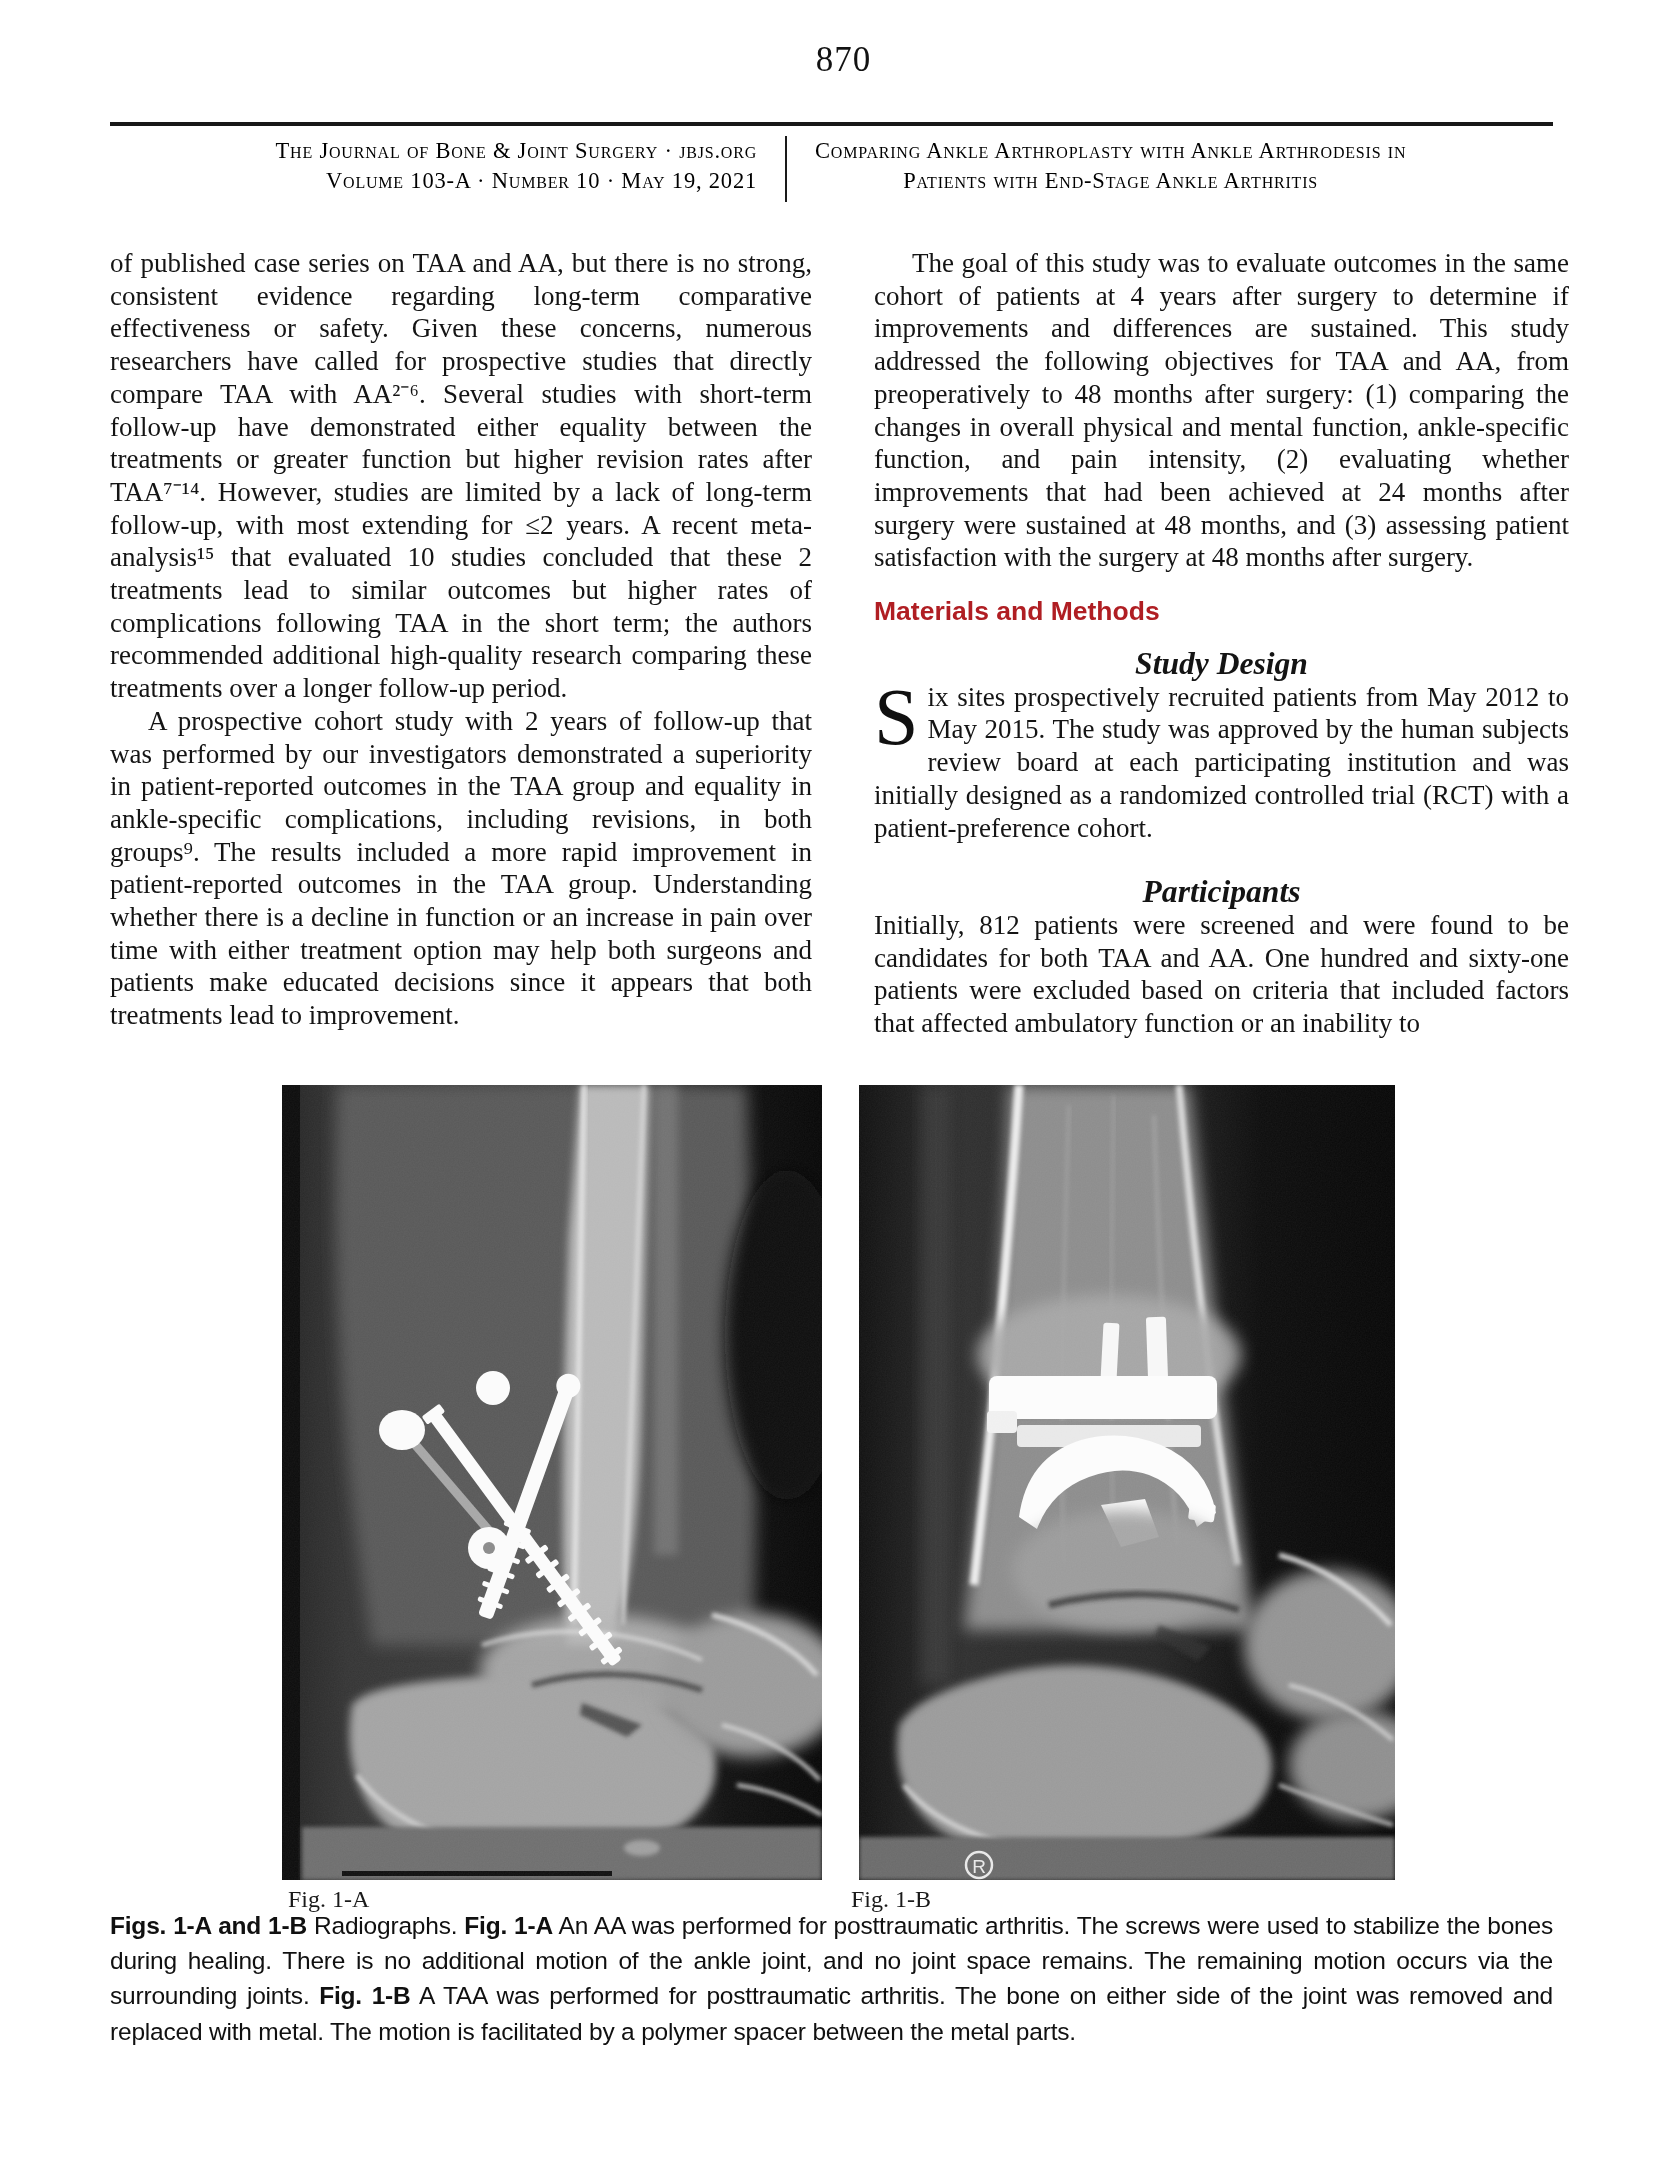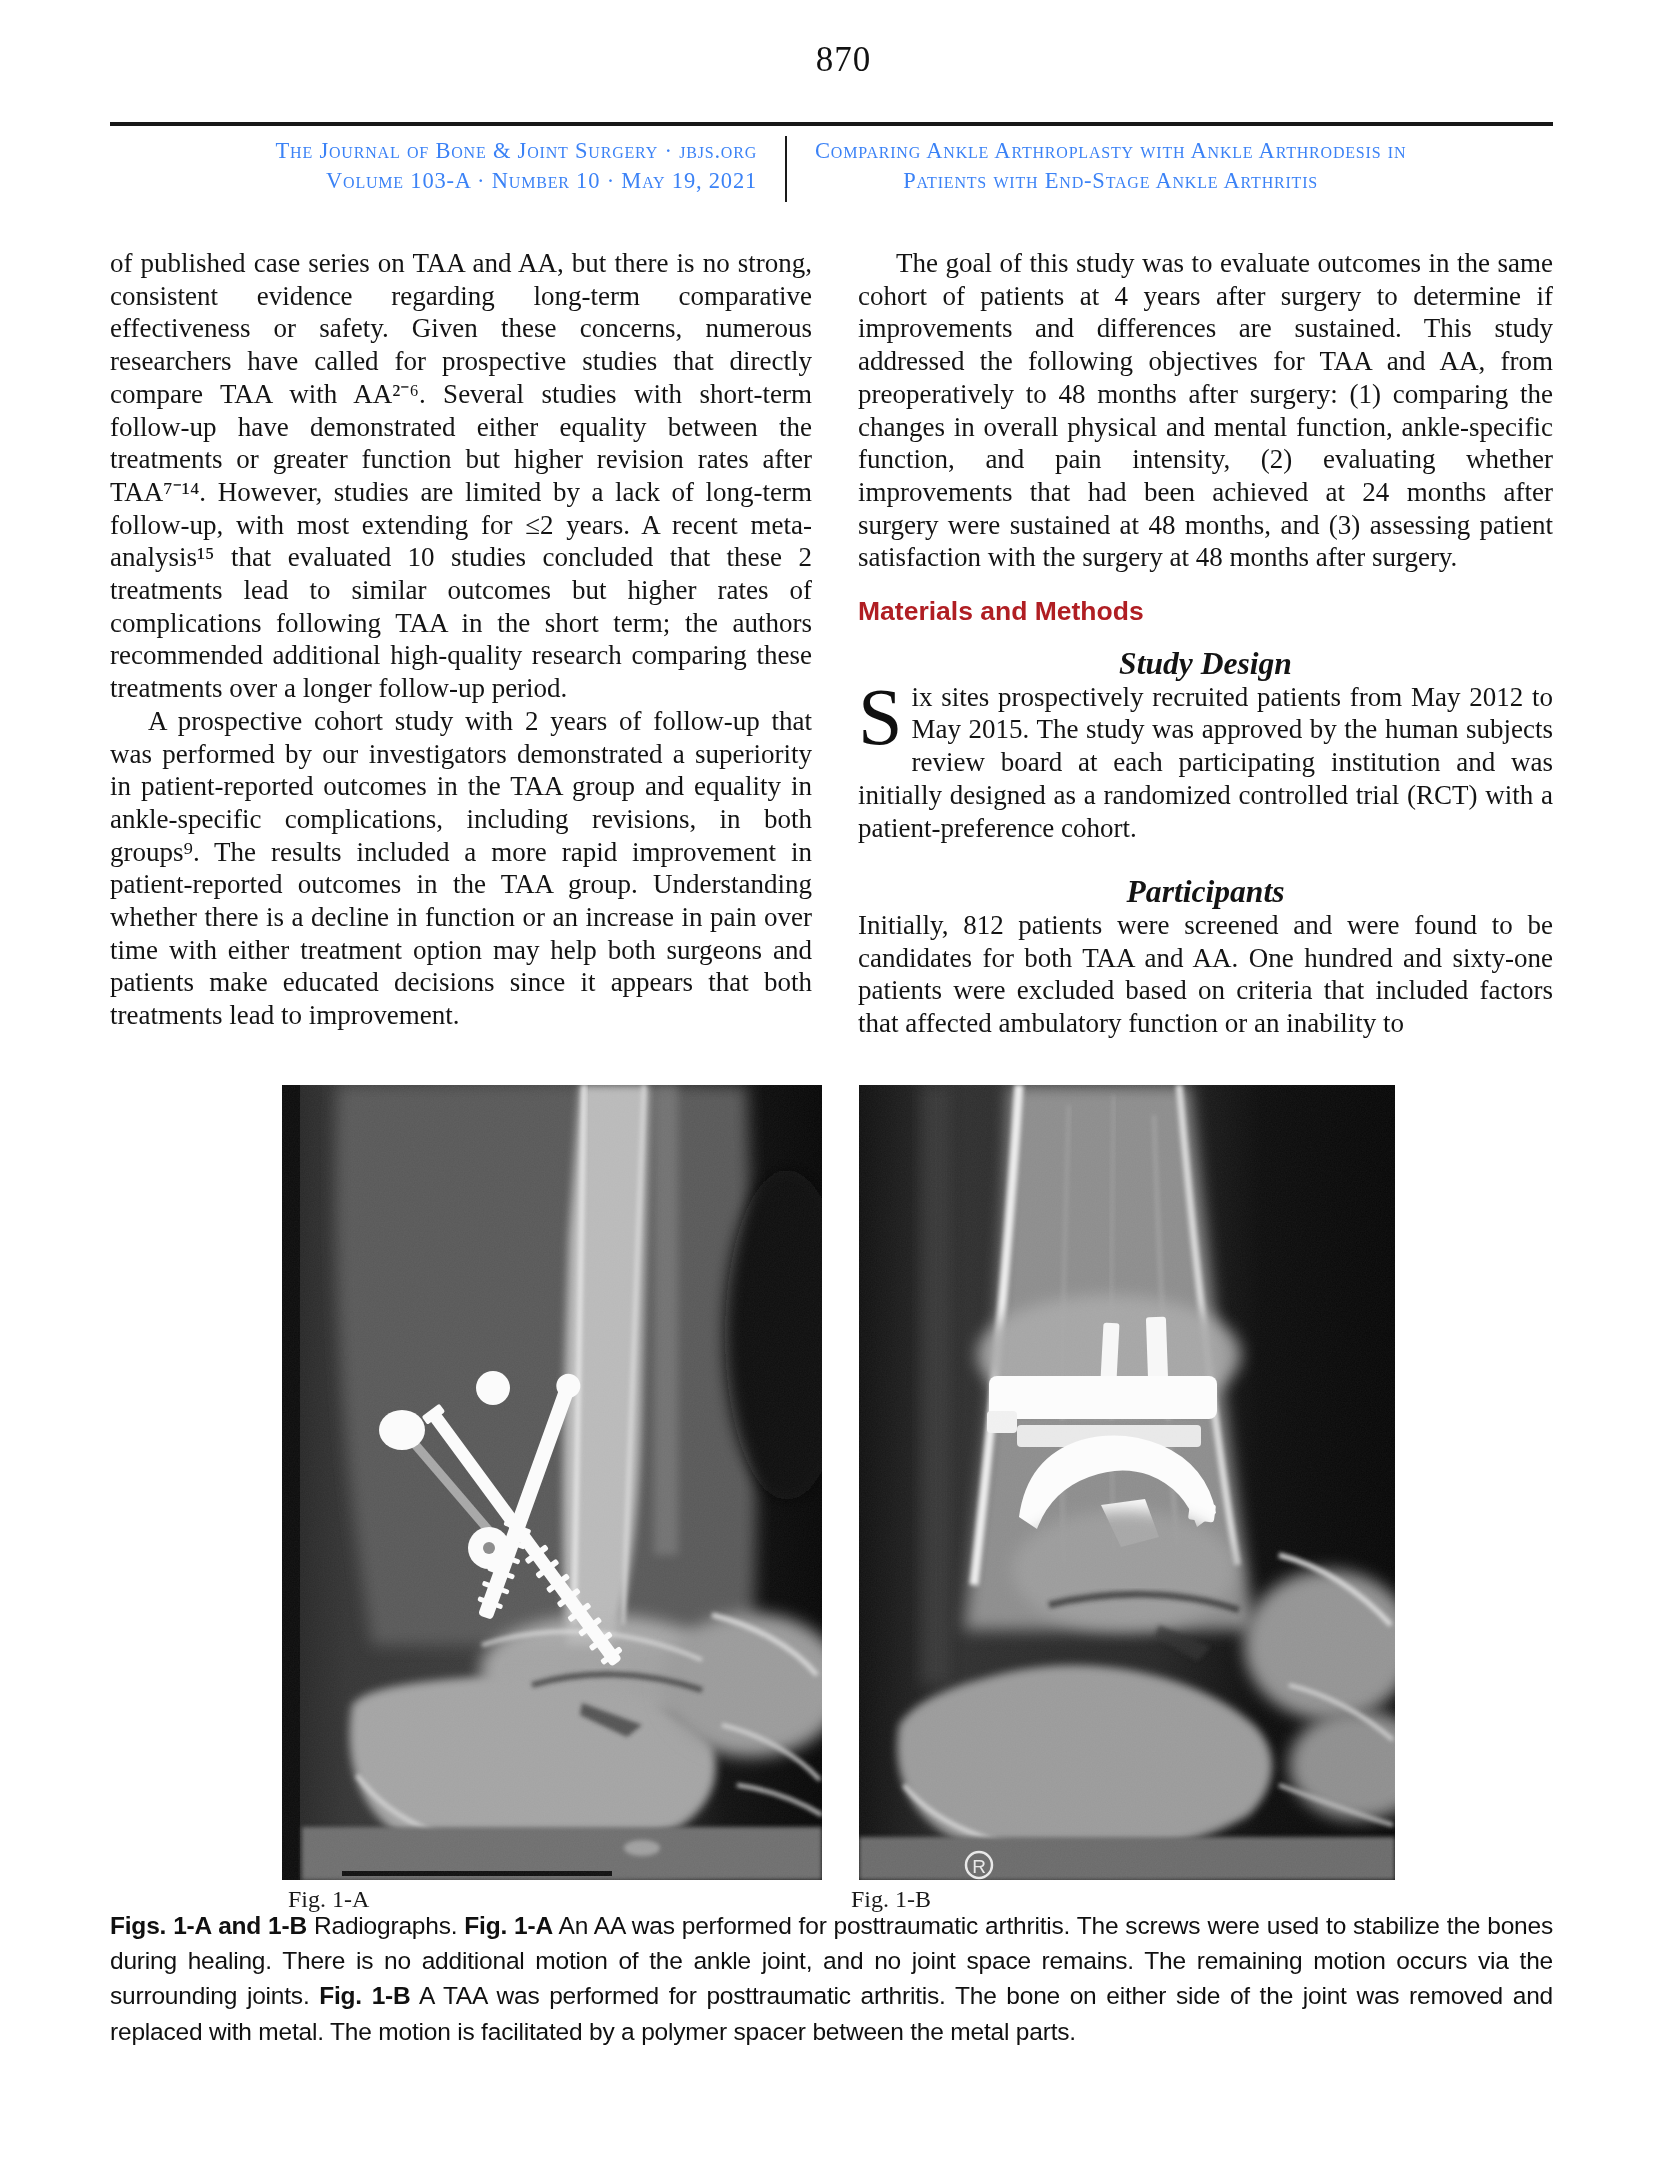--- a/index.html
+++ b/index.html
@@ -12,30 +12,30 @@
     position:absolute; top:40px; left:12px; width:100%;
     text-align:center; font-size:35px; letter-spacing:1px; color:#121212;
   }
   .top-rule {
     position:absolute; top:122px; left:110px; width:1443px; height:4px;
     background:#181818;
   }
   .header {
     position:absolute; top:136px; left:110px; width:1443px;
     display:flex; align-items:flex-start;
-    font-variant:small-caps; letter-spacing:0.8px; color:#3b82f6;
+    font-variant:small-caps; letter-spacing:0.8px; color:#000000;
     font-size:22.5px; line-height:30px;
   }
   .header-left  { width:647px; padding-right:28px; text-align:right; }
   .header-divider { border-left:2.5px solid #1a1a1a; height:66px; }
   .header-right { padding-left:28px; text-align:center; }
 
   .columns {
     position:absolute; top:247px; left:110px; width:1443px;
-    display:grid; grid-template-columns:702px 695px; column-gap:46px;
+    display:grid; grid-template-columns:702px 695px; column-gap:62px;
     font-size:27px; line-height:32.7px; text-align:justify;
   }
   .columns p { margin:0; }
   .indent { text-indent:38px; }
   .sec-heading {
     font-family:"Liberation Sans", sans-serif; font-weight:bold;
     font-size:26.5px; line-height:30px; margin-top:22px; 
     text-align:left; color:#b01e23;
   }
   .sub-heading { font-style:italic; text-align:center; margin:0; }

